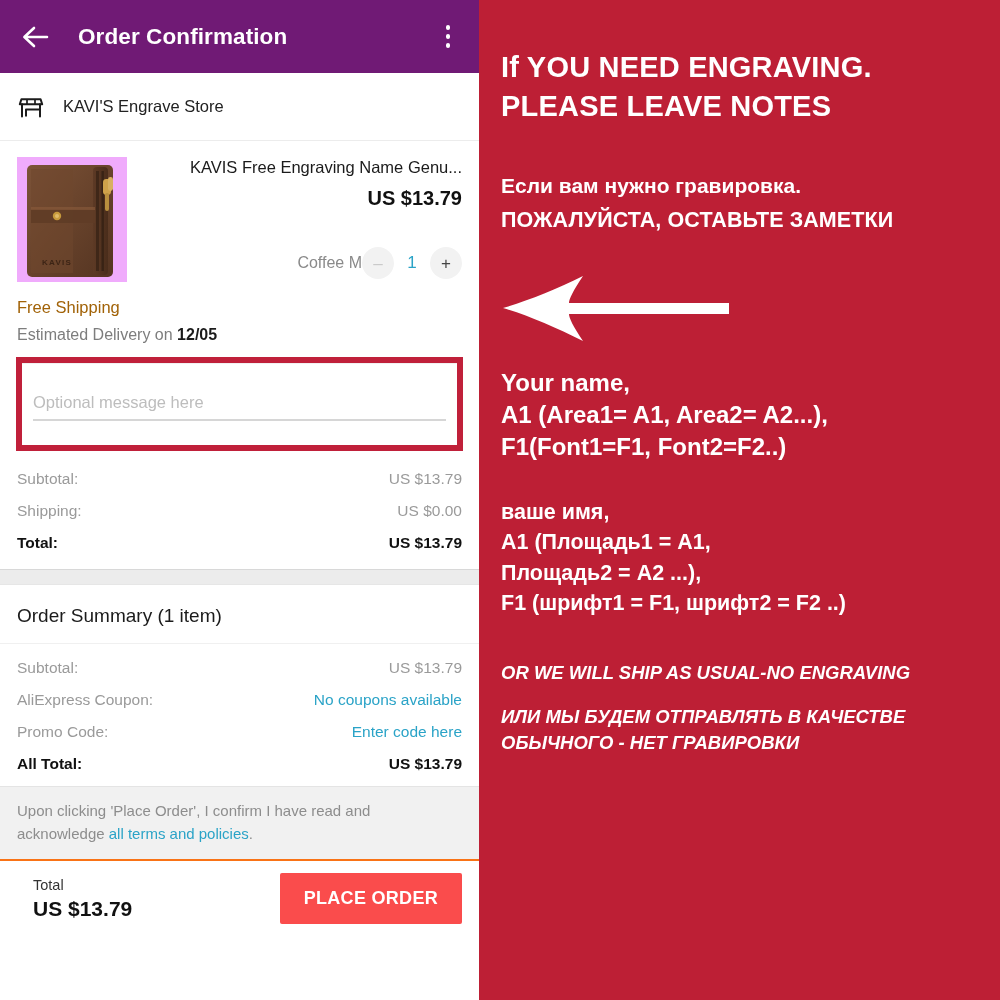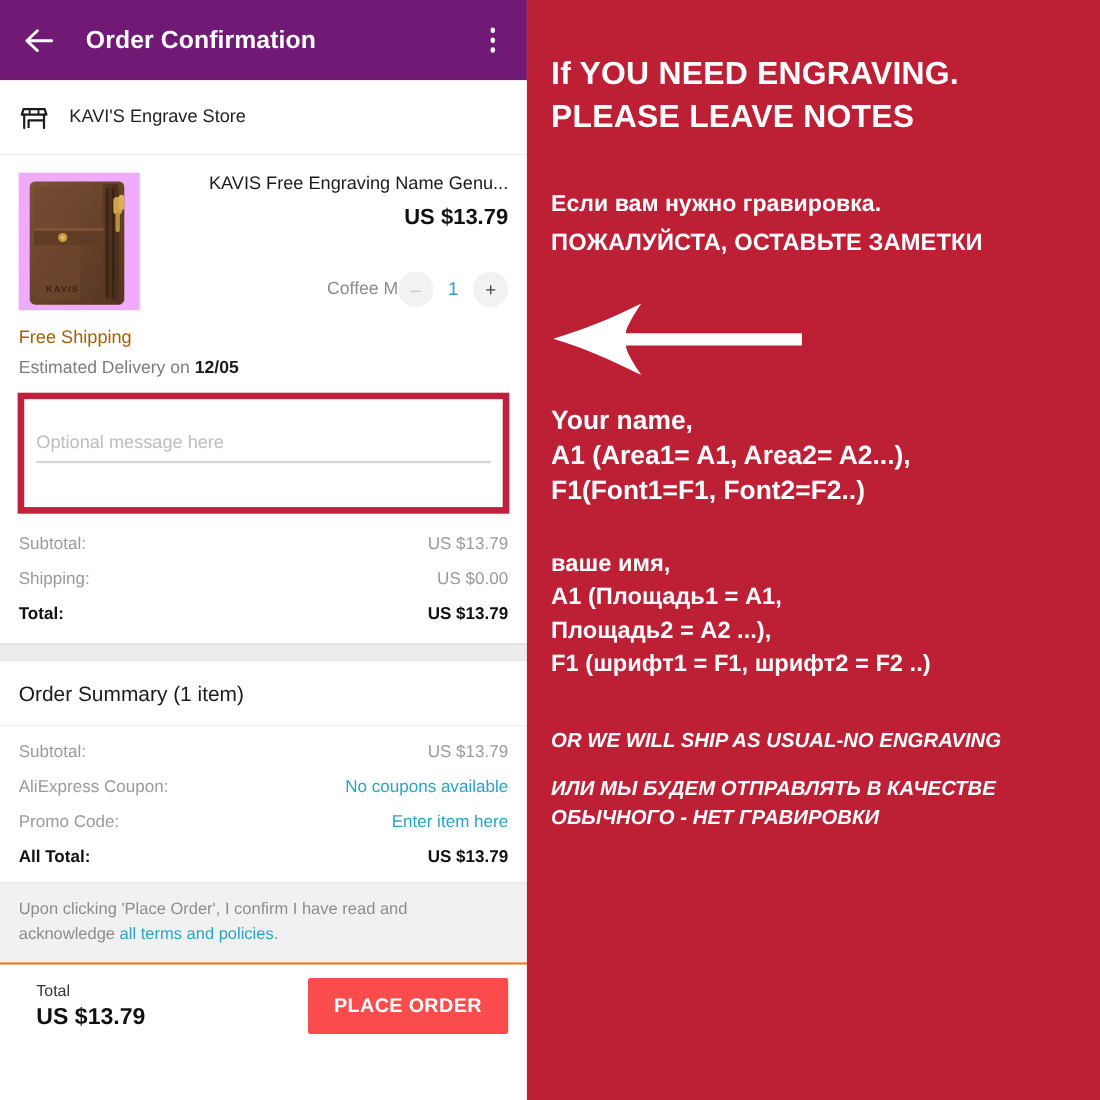--- a/index.html
+++ b/index.html
@@ -33,21 +33,21 @@
   .stp { width:32px; height:32px; border-radius:50%; background:#f2f2f2; display:flex; align-items:center; justify-content:center; font-size:17px; line-height:1; }
   .stp.minus { color:#c9c9c9; }
   .stp.plus { color:#444; }
   .qty { width:36px; text-align:center; font-size:17px; color:#2aa3c7; }
 
   .shiprow { padding:6px 17px 0 17px; }
   .freeship { color:#a16207; font-size:16.5px; }
   .etd { margin-top:9px; font-size:16px; color:#7d7d7d; }
   .etd b { color:#1b1b1b; font-weight:bold; }
 
-  .msgwrap { margin:13px 16px 0 16px; border:6px solid #c0203a; background:#fff; height:110px; position:relative; }
+  .msgwrap { margin:13px 16px 0 16px; border:6px solid #c0203a; background:#fff; height:94px; position:relative; }
   .msgwrap .innerline { position:absolute; left:0; right:0; top:0; height:1px; background:#f1f1f1; }
   .msgfield { position:absolute; left:11px; right:11px; top:30px; }
   .msgfield .ph { font-size:16.5px; color:#bdbdbd; }
   .msgfield .ul { margin-top:7px; height:1.5px; background:#d6d6d6; }
 
   .totals { padding:12px 17px 10px 17px; }
   .trow { display:flex; align-items:center; height:32px; font-size:15.5px; }
   .trow .lbl { color:#9a9a9a; }
   .trow .val { margin-left:auto; color:#9a9a9a; }
   .trow.strong .lbl, .trow.strong .val { color:#111; font-weight:bold; }
@@ -202,21 +202,21 @@
       <div class="srow">
         <span class="lbl">Subtotal:</span>
         <span class="val">US $13.79</span>
       </div>
       <div class="srow">
         <span class="lbl">AliExpress Coupon:</span>
         <span class="val link">No coupons available</span>
       </div>
       <div class="srow">
         <span class="lbl">Promo Code:</span>
-        <span class="val link">Enter item here</span>
+        <span class="val link">Enter code here</span>
       </div>
       <div class="srow strong">
         <span class="lbl">All Total:</span>
         <span class="val">US $13.79</span>
       </div>
     </div>
 
     <div class="terms">
       <p>
         <span>Upon clicking 'Place Order', I confirm I have read and acknowledge </span><a href="#">all terms and policies</a><span>.</span>

